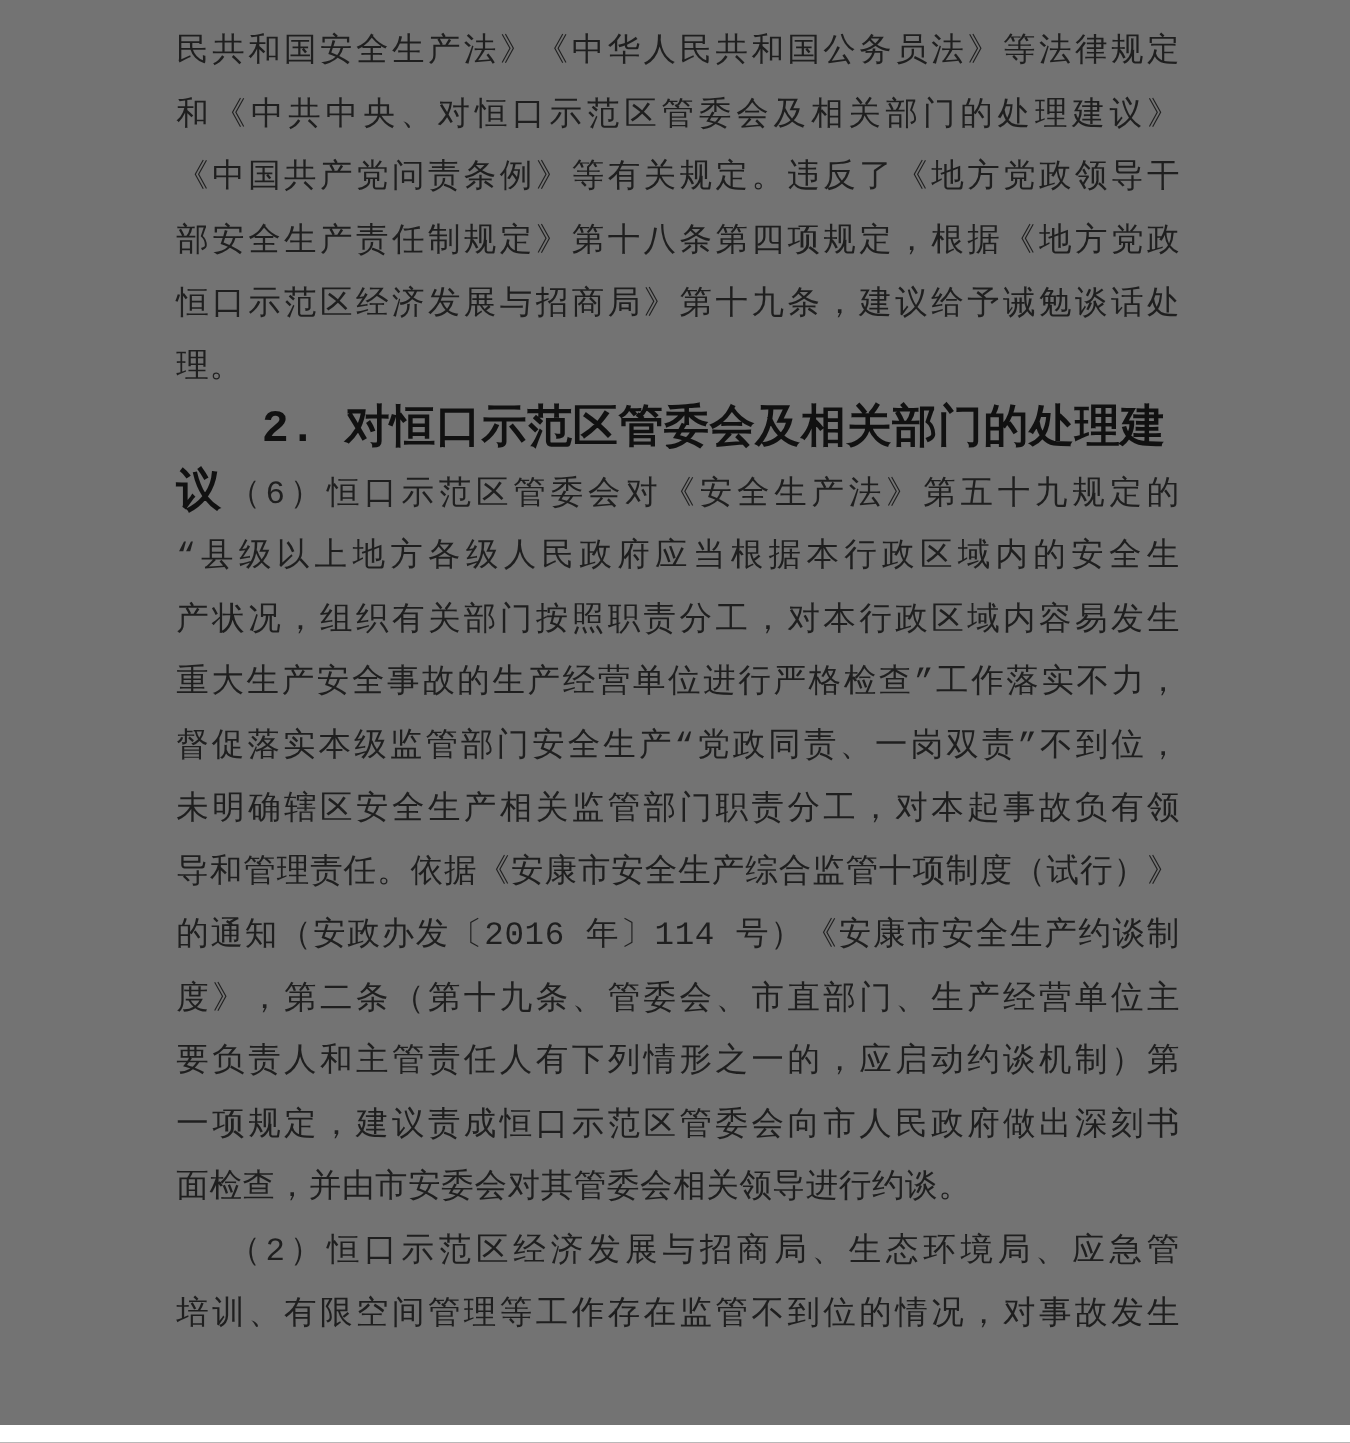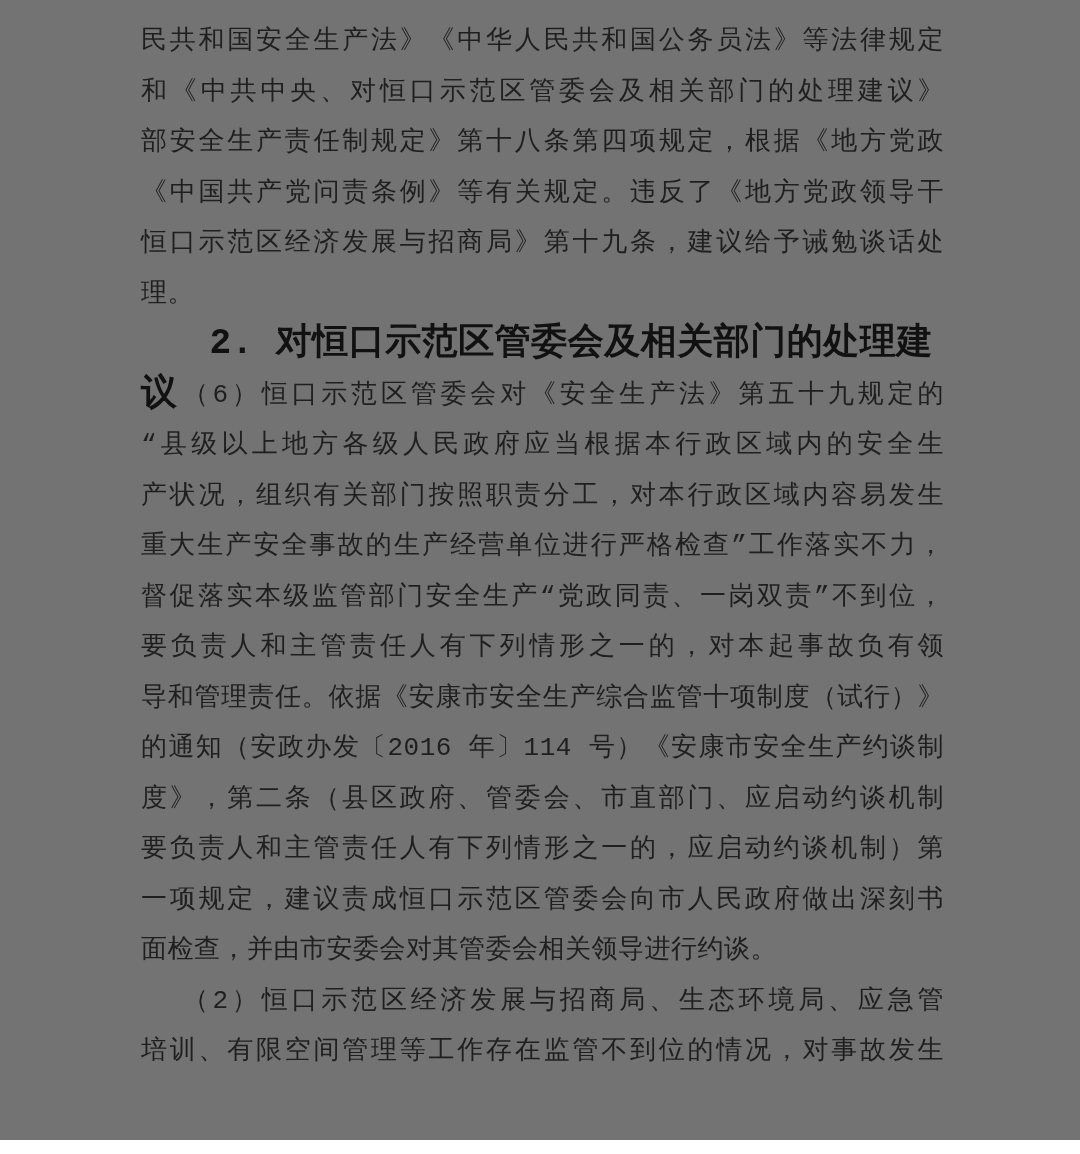--- a/index.html
+++ b/index.html
@@ -48,33 +48,33 @@
     text-indent: 1.9em;
   }
 </style>
 </head>
 <body>
 
 <div class="page">
   <div class="content" style="color: rgb(31, 31, 31);">
       <div class="line justify">民共和国安全生产法》《中华人民共和国公务员法》等法律规定</div>
       <div class="line justify">和《中共中央、对恒口示范区管委会及相关部门的处理建议》</div>
+      <div class="line justify">《中国共产党问责条例》等有关规定。违反了《地方党政领导干</div>
       <div class="line justify">部安全生产责任制规定》第十八条第四项规定，根据《地方党政</div>
-      <div class="line justify">《中国共产党问责条例》等有关规定。违反了《地方党政领导干</div>
       <div class="line justify">恒口示范区经济发展与招商局》第十九条，建议给予诫勉谈话处</div>
       <div class="line left">理。</div>
       <div class="line left indent heading">2. 对恒口示范区管委会及相关部门的处理建议</div>
       <div class="line justify indent">（6）恒口示范区管委会对《安全生产法》第五十九规定的</div>
       <div class="line justify">“县级以上地方各级人民政府应当根据本行政区域内的安全生</div>
       <div class="line justify">产状况，组织有关部门按照职责分工，对本行政区域内容易发生</div>
       <div class="line justify">重大生产安全事故的生产经营单位进行严格检查”工作落实不力，</div>
       <div class="line justify">督促落实本级监管部门安全生产“党政同责、一岗双责”不到位，</div>
-      <div class="line justify">要负责人和主管责任人有下列情形之一的，对本起事故负有领</div>
+      <div class="line justify">未明确辖区安全生产相关监管部门职责分工，对本起事故负有领</div>
       <div class="line justify">导和管理责任。依据《安康市安全生产综合监管十项制度（试行）》</div>
       <div class="line justify">的通知（安政办发〔2016 年〕114 号）《安康市安全生产约谈制</div>
-      <div class="line justify">度》，第二条（县区政府、管委会、市直部门、应启动约谈机制</div>
+      <div class="line justify">度》，第二条（第十九条、管委会、市直部门、生产经营单位主</div>
       <div class="line justify">要负责人和主管责任人有下列情形之一的，应启动约谈机制）第</div>
       <div class="line justify">一项规定，建议责成恒口示范区管委会向市人民政府做出深刻书</div>
       <div class="line left">面检查，并由市安委会对其管委会相关领导进行约谈。</div>
       <div class="line justify indent">（2）恒口示范区经济发展与招商局、生态环境局、应急管</div>
       <div class="line justify">培训、有限空间管理等工作存在监管不到位的情况，对事故发生</div>
     </div>
 </div>
 
 </body></html>

